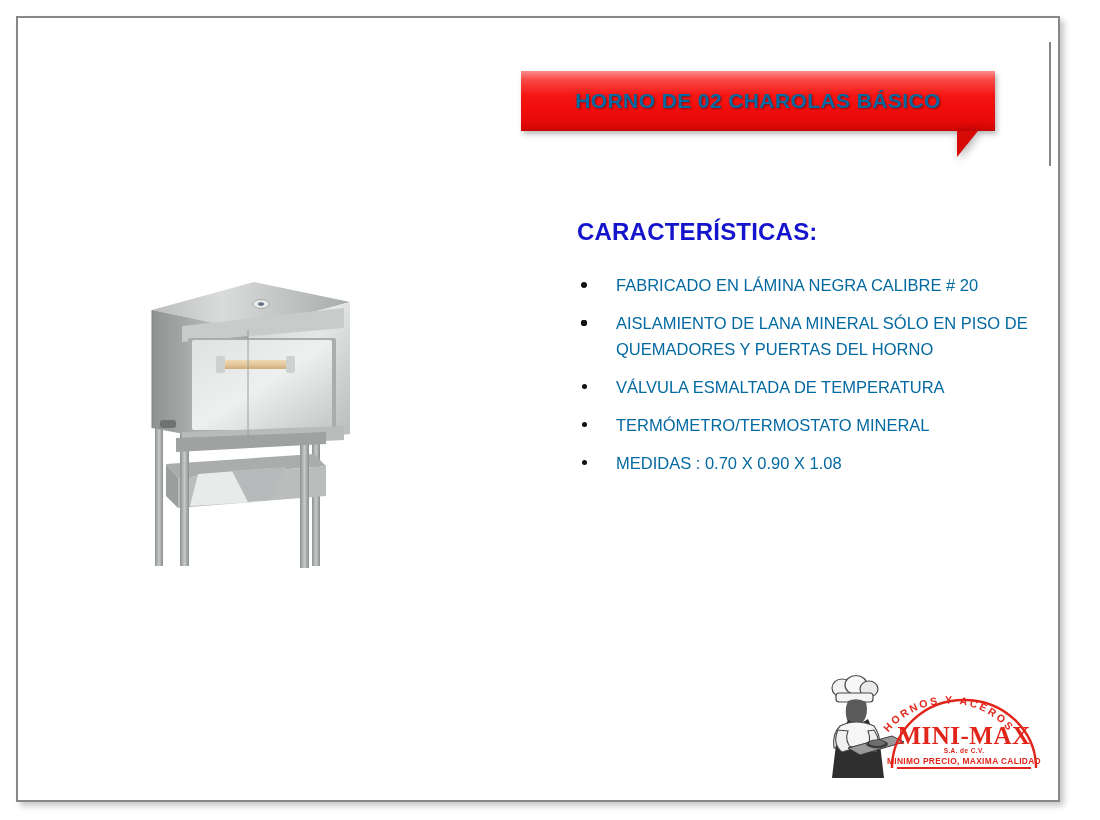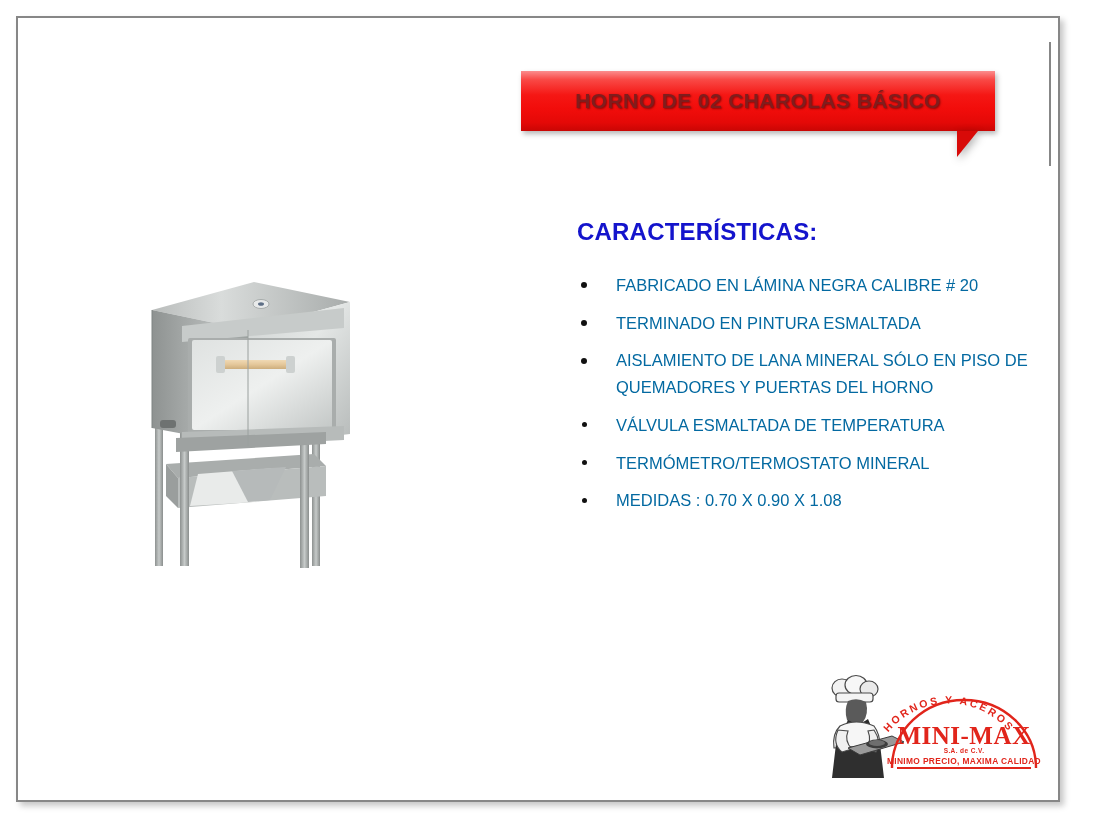--- a/index.html
+++ b/index.html
@@ -68,21 +68,21 @@
     box-shadow: 2px 3px 5px rgba(0,0,0,0.28);
   }
   .banner-title {
     position: absolute;
     left: 0;
     top: 0;
     width: 474px;
     height: 60px;
     line-height: 60px;
     text-align: center;
-    color: #7f1d1d;
+    color: #0369a1;
     font-size: 21px;
     font-weight: bold;
     letter-spacing: 0.4px;
     text-shadow: 1px 1px 2px rgba(90,0,0,0.65);
     white-space: nowrap;
   }
   
   .banner-tail {
     position: absolute;
     left: 436px;
@@ -249,21 +249,20 @@
 
   <div class="features">
     <div class="features-heading">CARACTERÍSTICAS:</div>
     <ul class="feature-list">
       <li>
         <span class="bullet"></span>
         <span>FABRICADO EN LÁMINA NEGRA CALIBRE # 20</span>
       </li>
       <li>
         <span class="bullet"></span>
-        <span>TERMINADO EN PINTURA ESMALTADA</span>
       </li>
       <li>
         <span class="bullet"></span>
         <span>AISLAMIENTO DE LANA MINERAL SÓLO EN PISO DE QUEMADORES Y PUERTAS DEL HORNO</span>
       </li>
       <li class="small-dot">
         <span class="bullet"></span>
         <span>VÁLVULA ESMALTADA DE TEMPERATURA</span>
       </li>
       <li class="small-dot">

